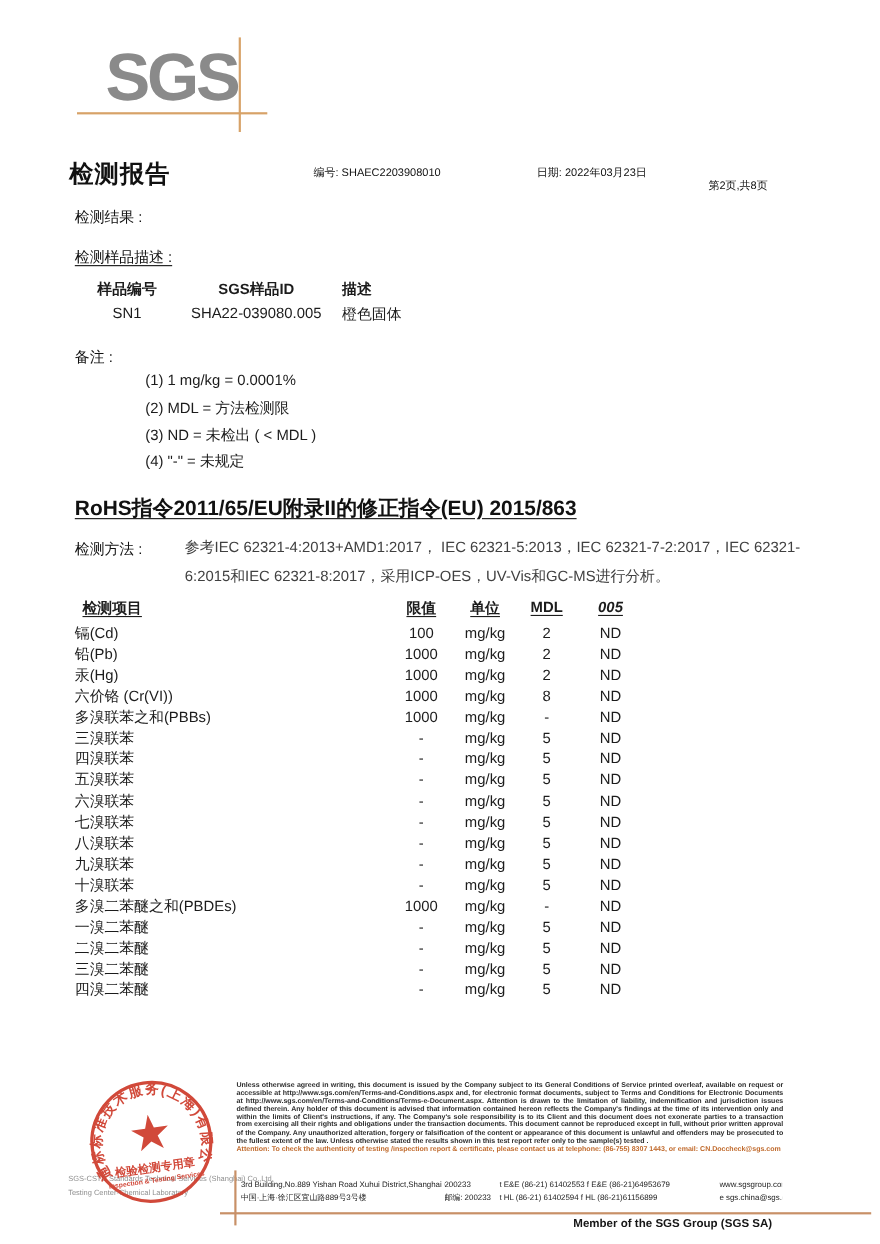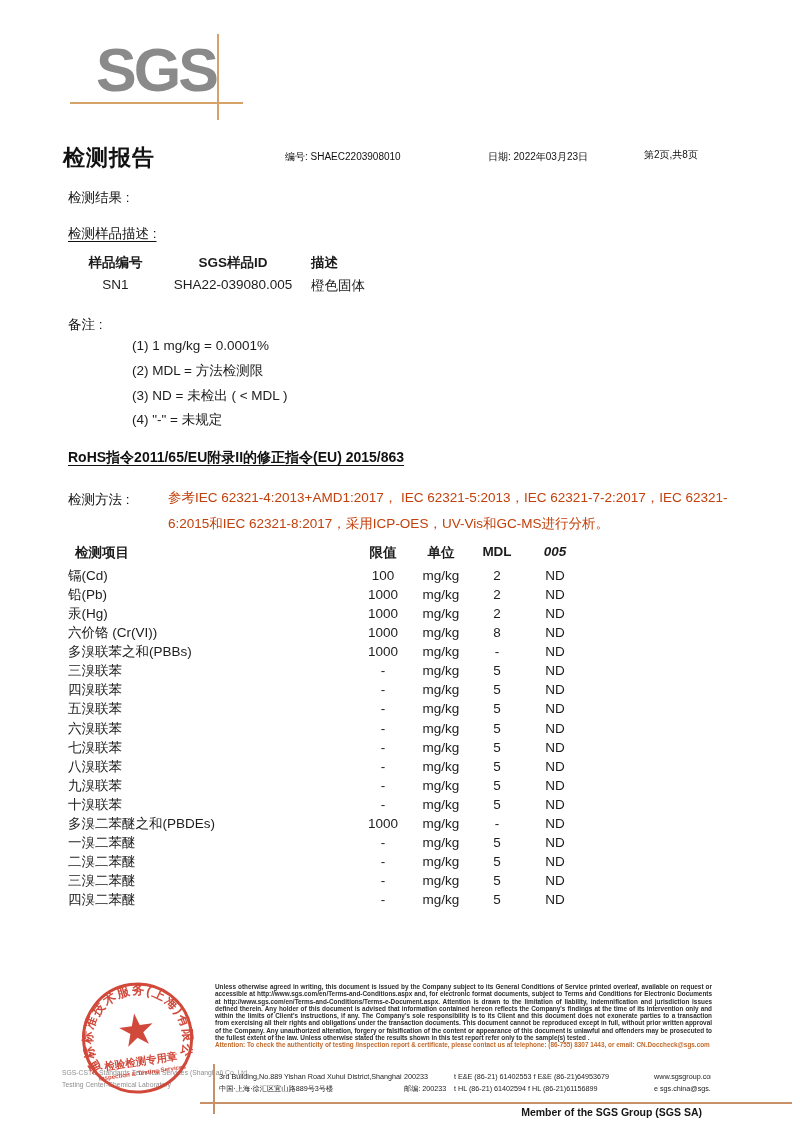--- a/index.html
+++ b/index.html
@@ -10,47 +10,47 @@
   
   .logo-text { left:96px; top:40px; font-size:61px; font-weight:800; letter-spacing:-3px; color:#8a8a8a; line-height:1; }
   .logo-hline { left:70px; top:102px; width:173px; height:2px; background:#d7a268; }
   .logo-vline { left:217px; top:34px; width:2px; height:86px; background:#d7a268; }
 
   
   .doc-title { left:63px; top:143px; font-size:22px; font-weight:bold; letter-spacing:1px; color:#111; }
   .hmeta { font-size:10px; color:#111; }
   .report-no { left:285px; top:150px; }
   .date { left:488px; top:150px; }
-  .page-info { left:644px; top:148px; }
+  .page-info { left:644px; top:162px; }
 
   .body-label { font-size:13.5px; color:#111; }
   .results-label { left:68px; top:189px; }
   .sample-title { left:68px; top:225px; text-decoration:underline; text-underline-offset:3px; }
 
   .sample-row { left:68px; display:flex; font-size:13.5px; }
   .sample-row .c1 { width:95px; text-align:center; }
   .sample-row .c2 { width:140px; text-align:center; }
   .sample-row .c3 { padding-left:8px; text-align:center; }
   .sample-head { top:254px; font-weight:bold; }
   .sample-data { top:277px; }
 
   .notes-label { left:68px; top:316px; }
   .notes-list { left:132px; top:334px; font-size:13.5px; line-height:24.8px; }
 
-  .rohs-title { left:68px; top:449px; font-size:14px; font-weight:bold; text-decoration:underline; text-underline-offset:3px; color:#111; }
+  .rohs-title { left:68px; top:449px; font-size:19px; font-weight:bold; text-decoration:underline; text-underline-offset:3px; color:#111; }
   .method-label { left:68px; top:491px; }
-  .method-text { left:168px; top:485px; width:578px; font-size:13.5px; line-height:26px; color:#c2410c; }
+  .method-text { left:168px; top:485px; width:578px; font-size:13.5px; line-height:26px; color:#404040; }
 
   
   .rtable { left:68px; top:544px; border-collapse:collapse; table-layout:fixed; width:512px; }
   .rtable col.c-item { width:280px; } .rtable col.c-limit { width:70px; }
   .rtable col.c-unit { width:46px; } .rtable col.c-mdl { width:66px; } .rtable col.c-res { width:50px; }
   .rtable th { height:22px; font-size:13.5px; font-weight:bold; text-align:center; vertical-align:top; padding:0; }
   .rtable th.left { text-align:left; padding-left:7px; }
-  .rtable th span { text-underline-offset:3px;text-align:center; }
+  .rtable th span { text-decoration:underline; text-underline-offset:3px;text-align:center; }
   .rtable th.samp span { font-style:italic; }
   .rtable td { height:19.1px; font-size:13.5px; text-align:center; vertical-align:middle; padding:0; line-height:1; }
   .rtable td.left { text-align:left; }
 
   
   .legal-wrap { left:215px; top:983px; width:497px; }
   .legal-text { font-size:6.4px; line-height:7.25px; font-weight:bold; text-align:justify; color:#2e2e2e; }
   .attention-text { font-size:6.4px; line-height:7.25px; font-weight:bold; text-align:justify; color:#c06a2c; }
   .company-en { left:62px; font-size:6.8px; color:#8f8f8f; }
   .company-en-1 { top:1069px; }

